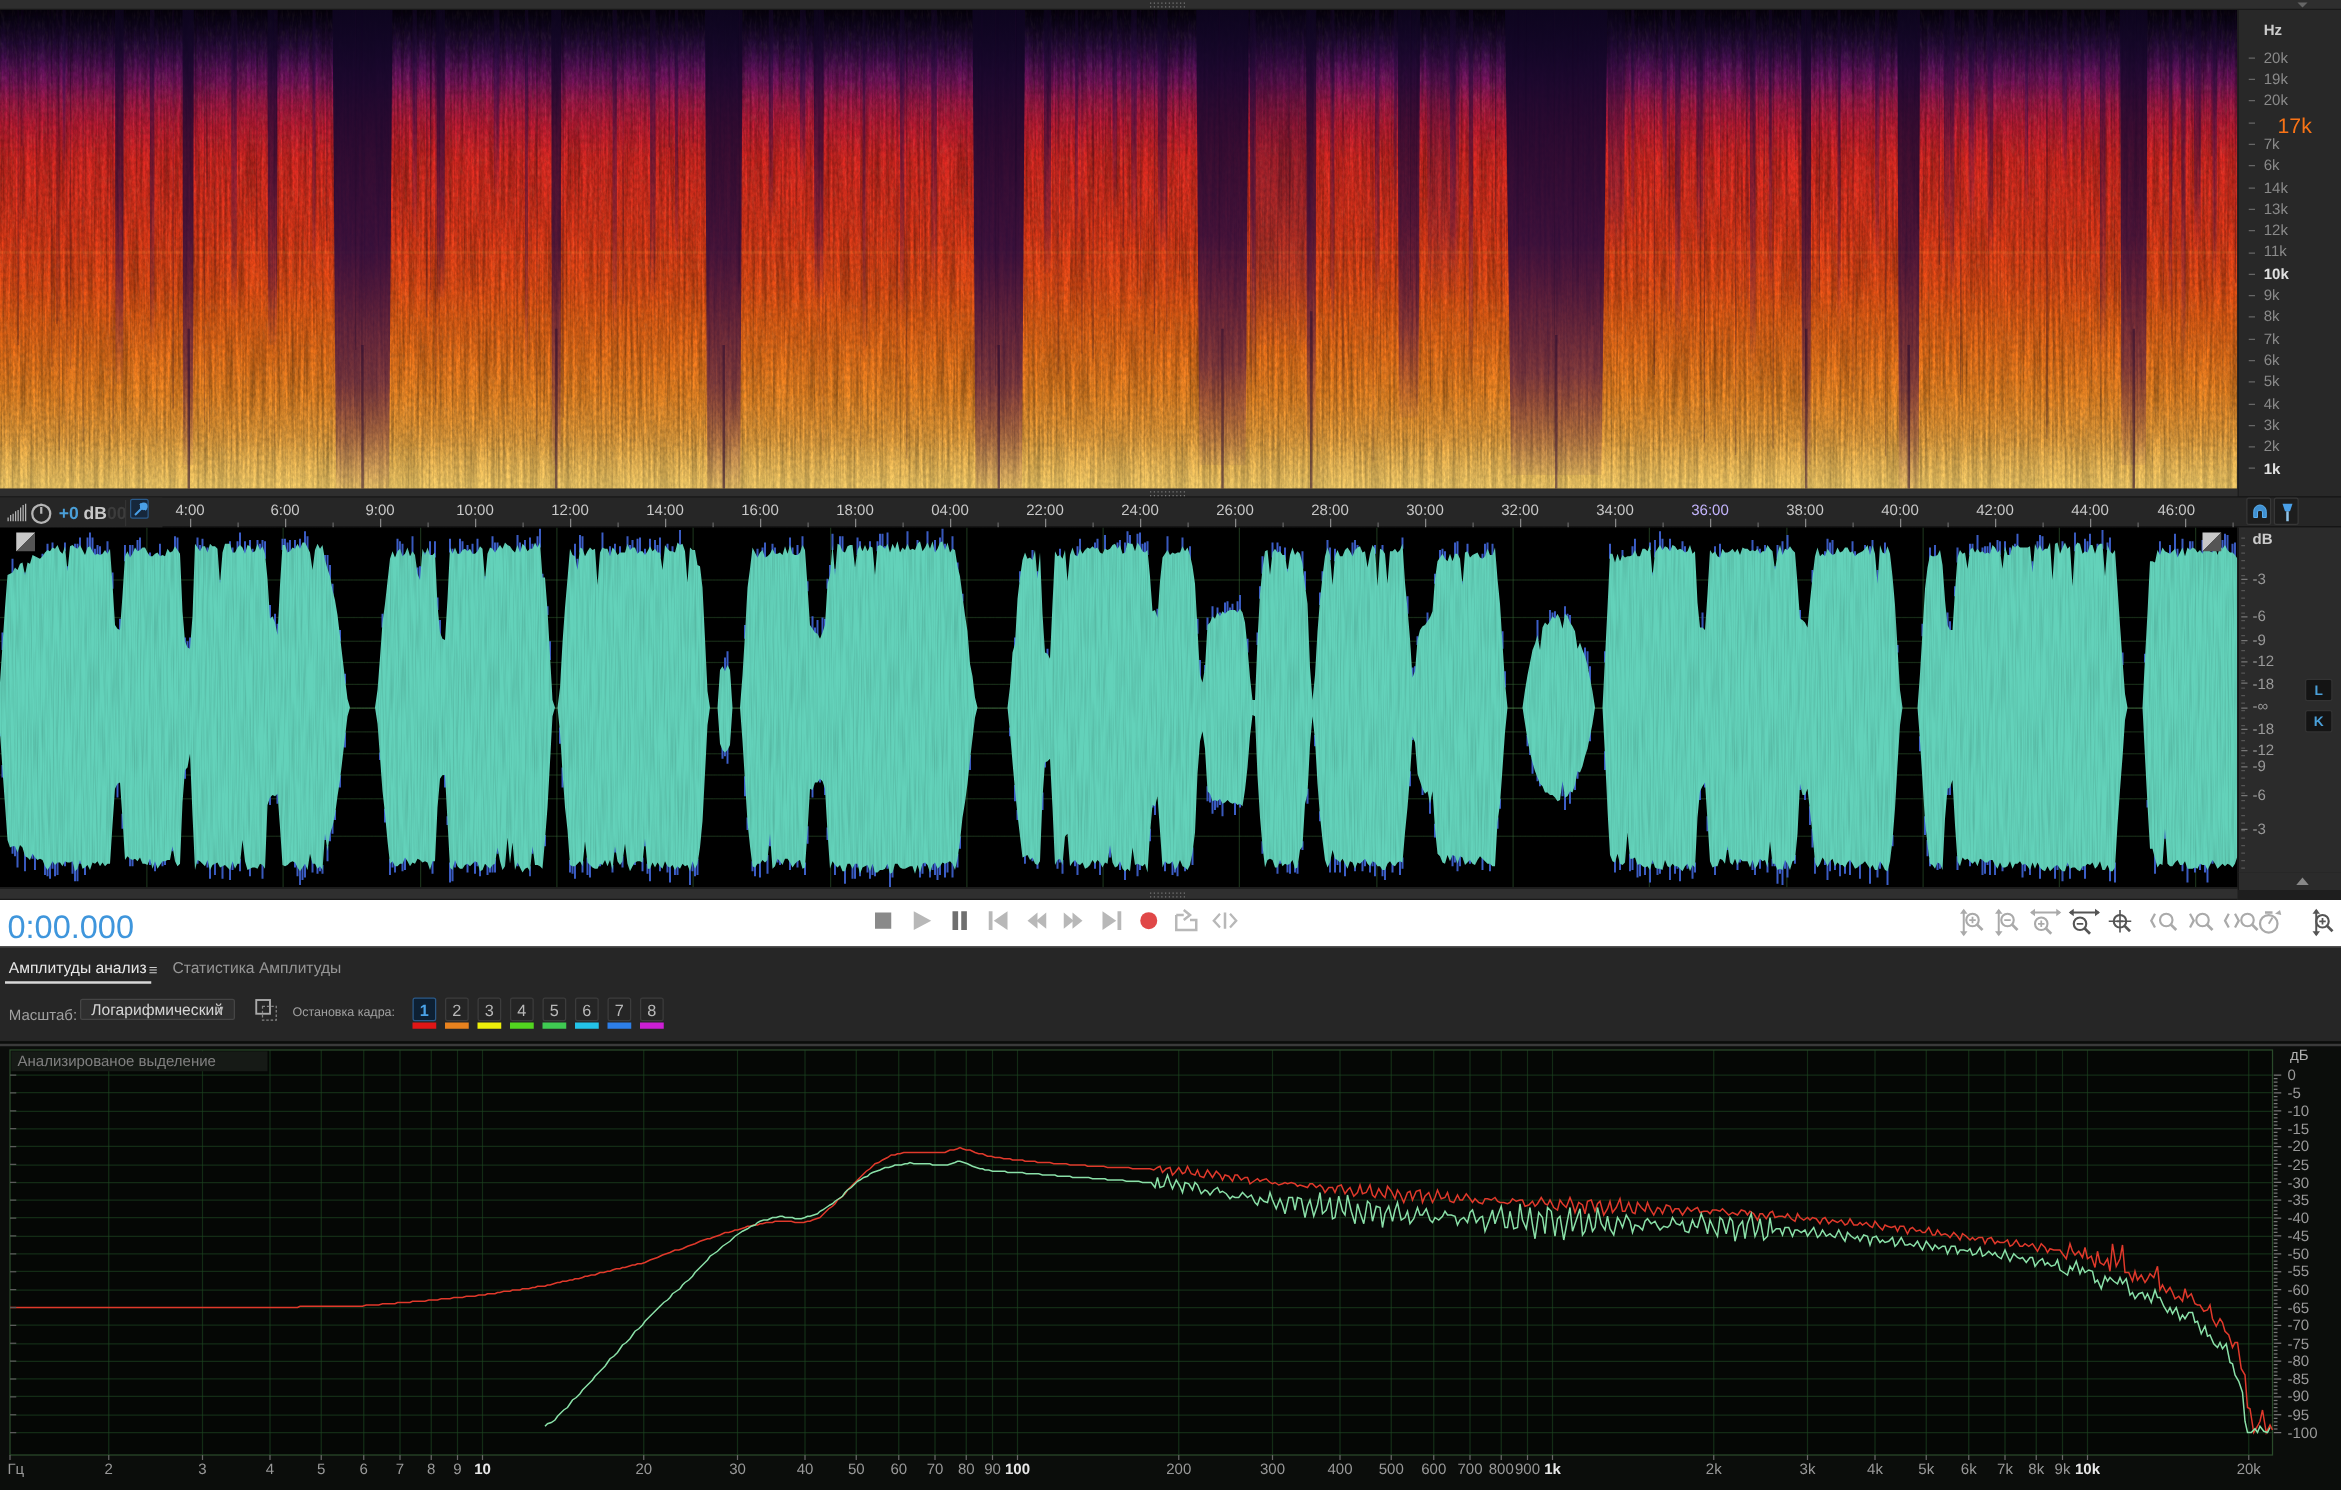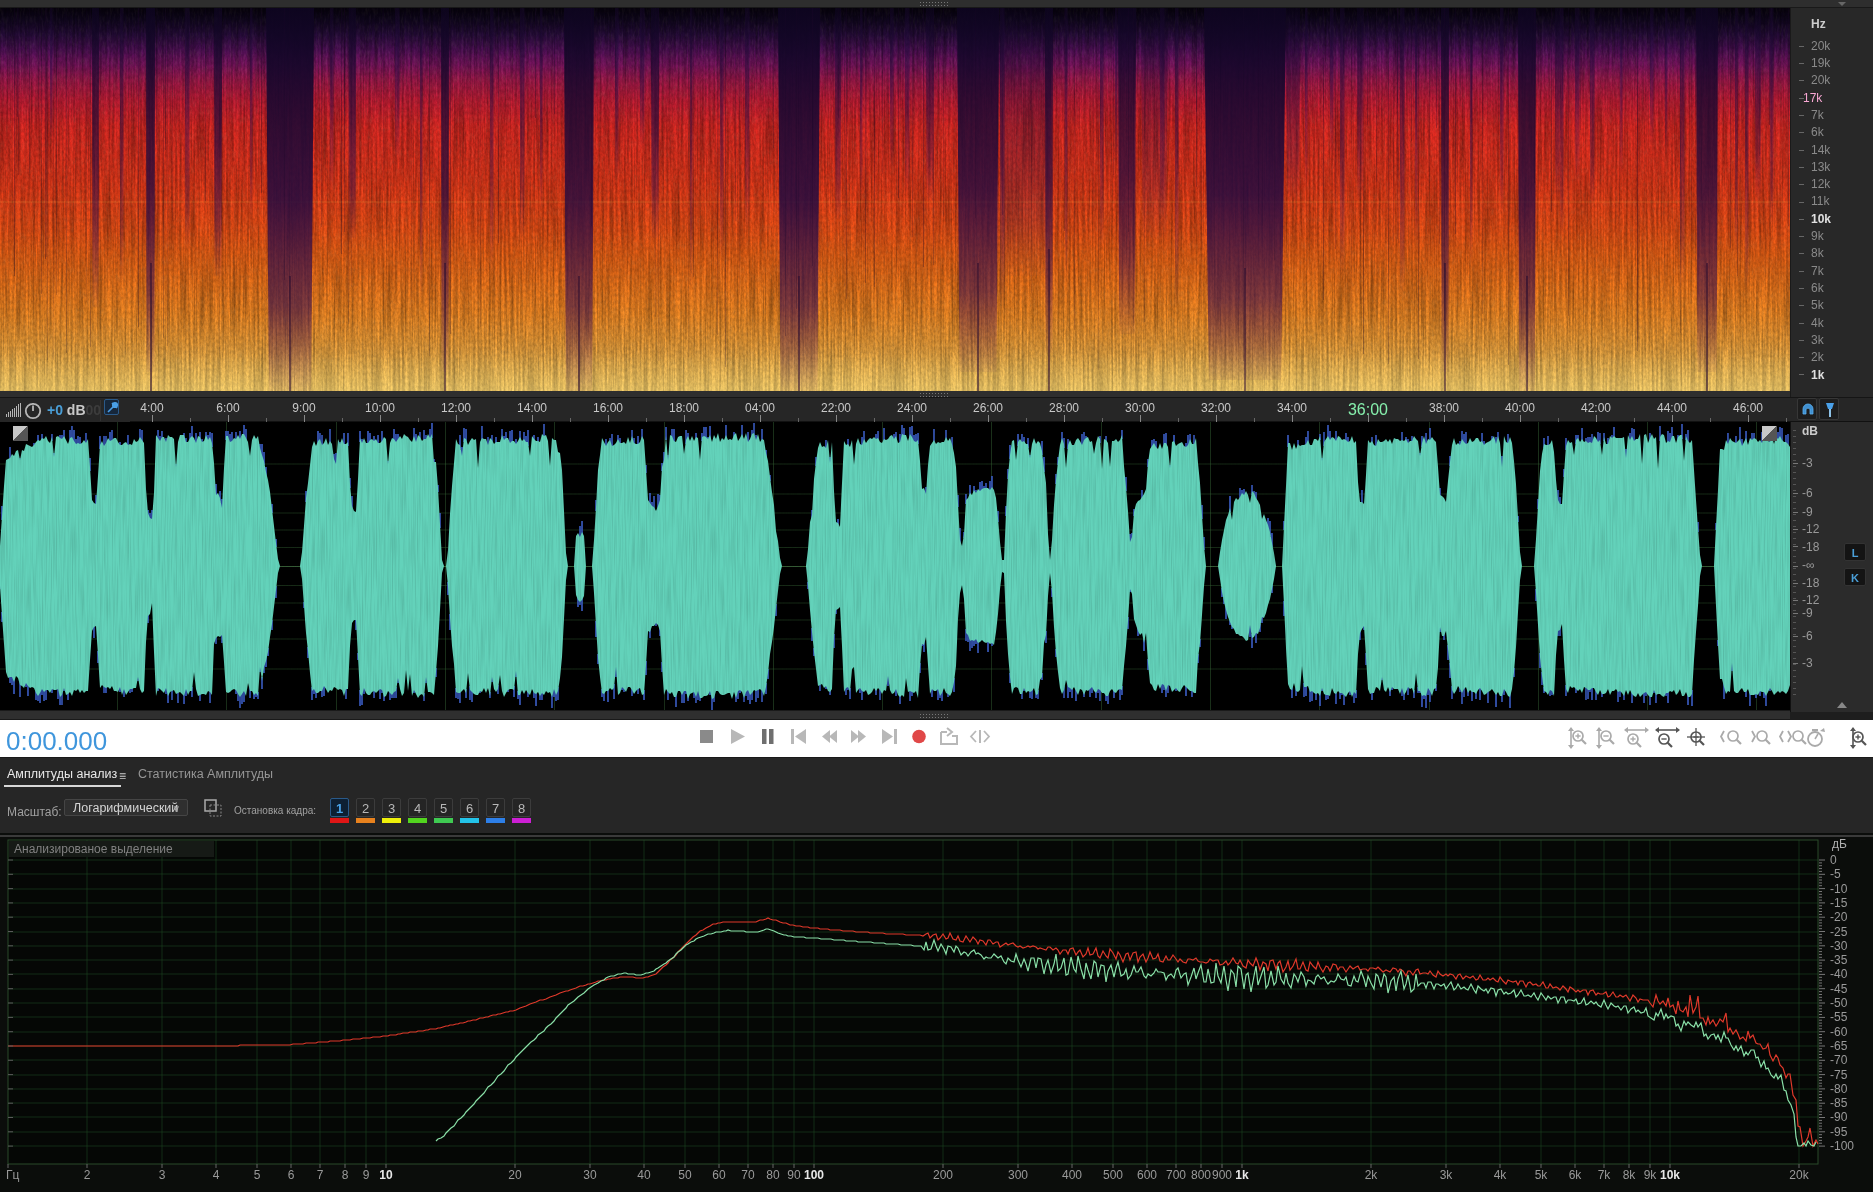--- a/index.html
+++ b/index.html
@@ -299,21 +299,21 @@
       <rect x="1745" y="0" width="3.5" height="287" fill="url(#stF)" opacity="0.55"></rect>
     </svg>
 <div style="position:absolute;left:1790px;top:8px;width:83px;height:389px;background:#282828;border-left:1px solid #1a1a1a">
       <div style="position:absolute;left:20px;top:9px;color:#ccc;font-size:12px;font-weight:bold">Hz</div>
       <div style="position:absolute;left:20px;top:31px;color:#8a8a8a;font-size:12px">20k</div>
       <div style="position:absolute;left:8px;top:38px;width:5px;height:1px;background:#666"></div>
       <div style="position:absolute;left:20px;top:48px;color:#8a8a8a;font-size:12px">19k</div>
       <div style="position:absolute;left:8px;top:55px;width:5px;height:1px;background:#666"></div>
       <div style="position:absolute;left:20px;top:65px;color:#8a8a8a;font-size:12px">20k</div>
       <div style="position:absolute;left:8px;top:72px;width:5px;height:1px;background:#666"></div>
-      <div style="position:absolute;left:12px;top:83px;color:#f9a8d4;font-size:12px">17k</div>
+      <div style="position:absolute;left:31px;top:83px;color:#f97316;font-size:17px">17k</div>
       <div style="position:absolute;left:8px;top:90px;width:5px;height:1px;background:#666"></div>
       <div style="position:absolute;left:20px;top:100px;color:#8a8a8a;font-size:12px">7k</div>
       <div style="position:absolute;left:8px;top:107px;width:5px;height:1px;background:#666"></div>
       <div style="position:absolute;left:20px;top:117px;color:#8a8a8a;font-size:12px">6k</div>
       <div style="position:absolute;left:8px;top:124px;width:5px;height:1px;background:#666"></div>
       <div style="position:absolute;left:20px;top:135px;color:#8a8a8a;font-size:12px">14k</div>
       <div style="position:absolute;left:8px;top:142px;width:5px;height:1px;background:#666"></div>
       <div style="position:absolute;left:20px;top:152px;color:#8a8a8a;font-size:12px">13k</div>
       <div style="position:absolute;left:8px;top:159px;width:5px;height:1px;background:#666"></div>
       <div style="position:absolute;left:20px;top:169px;color:#8a8a8a;font-size:12px">12k</div>
@@ -387,36 +387,36 @@
       <div style="position:absolute;left:1102px;top:20px;width:1px;height:4px;background:#666"></div>
       <div style="position:absolute;left:1118px;top:3px;width:44px;text-align:center;color:#c8c8c8;font-size:12px">30:00</div>
       <div style="position:absolute;left:1140px;top:17px;width:1px;height:7px;background:#888"></div>
       <div style="position:absolute;left:1178px;top:20px;width:1px;height:4px;background:#666"></div>
       <div style="position:absolute;left:1194px;top:3px;width:44px;text-align:center;color:#c8c8c8;font-size:12px">32:00</div>
       <div style="position:absolute;left:1216px;top:17px;width:1px;height:7px;background:#888"></div>
       <div style="position:absolute;left:1254px;top:20px;width:1px;height:4px;background:#666"></div>
       <div style="position:absolute;left:1270px;top:3px;width:44px;text-align:center;color:#c8c8c8;font-size:12px">34:00</div>
       <div style="position:absolute;left:1292px;top:17px;width:1px;height:7px;background:#888"></div>
       <div style="position:absolute;left:1330px;top:20px;width:1px;height:4px;background:#666"></div>
-      <div style="position:absolute;left:1346px;top:3px;width:44px;text-align:center;color:#86efac;font-size:16px">36:00</div>
+      <div style="position:absolute;left:1346px;top:3px;width:44px;text-align:center;color:#c4b5fd;font-size:12px">36:00</div>
       <div style="position:absolute;left:1368px;top:17px;width:1px;height:7px;background:#888"></div>
       <div style="position:absolute;left:1406px;top:20px;width:1px;height:4px;background:#666"></div>
       <div style="position:absolute;left:1422px;top:3px;width:44px;text-align:center;color:#c8c8c8;font-size:12px">38:00</div>
       <div style="position:absolute;left:1444px;top:17px;width:1px;height:7px;background:#888"></div>
       <div style="position:absolute;left:1482px;top:20px;width:1px;height:4px;background:#666"></div>
       <div style="position:absolute;left:1498px;top:3px;width:44px;text-align:center;color:#c8c8c8;font-size:12px">40:00</div>
       <div style="position:absolute;left:1520px;top:17px;width:1px;height:7px;background:#888"></div>
       <div style="position:absolute;left:1558px;top:20px;width:1px;height:4px;background:#666"></div>
       <div style="position:absolute;left:1574px;top:3px;width:44px;text-align:center;color:#c8c8c8;font-size:12px">42:00</div>
       <div style="position:absolute;left:1596px;top:17px;width:1px;height:7px;background:#888"></div>
       <div style="position:absolute;left:1634px;top:20px;width:1px;height:4px;background:#666"></div>
       <div style="position:absolute;left:1650px;top:3px;width:44px;text-align:center;color:#c8c8c8;font-size:12px">44:00</div>
       <div style="position:absolute;left:1672px;top:17px;width:1px;height:7px;background:#888"></div>
       <div style="position:absolute;left:1710px;top:20px;width:1px;height:4px;background:#666"></div>
-      <div style="position:absolute;left:1726px;top:3px;width:44px;text-align:center;color:#c8c8c8;font-size:12px">46:00</div>
+      <div style="position:absolute;left:1726px;top:3px;width:44px;color:#c8c8c8;font-size:12px">46:00</div>
       <div style="position:absolute;left:1748px;top:17px;width:1px;height:7px;background:#888"></div>
       <div style="position:absolute;left:1786px;top:20px;width:1px;height:4px;background:#666"></div>
       <div style="position:absolute;left:0;top:0;width:130px;height:25px;background:#262626"></div>
       <div style="position:absolute;left:6px;bottom:4px;width:1px;height:3px;background:#b5b5b5"></div>
       <div style="position:absolute;left:8px;bottom:4px;width:1px;height:5px;background:#b5b5b5"></div>
       <div style="position:absolute;left:10px;bottom:4px;width:1px;height:6px;background:#b5b5b5"></div>
       <div style="position:absolute;left:12px;bottom:4px;width:1px;height:8px;background:#b5b5b5"></div>
       <div style="position:absolute;left:14px;bottom:4px;width:1px;height:9px;background:#b5b5b5"></div>
       <div style="position:absolute;left:16px;bottom:4px;width:1px;height:11px;background:#b5b5b5"></div>
       <div style="position:absolute;left:18px;bottom:4px;width:1px;height:13px;background:#b5b5b5"></div>

